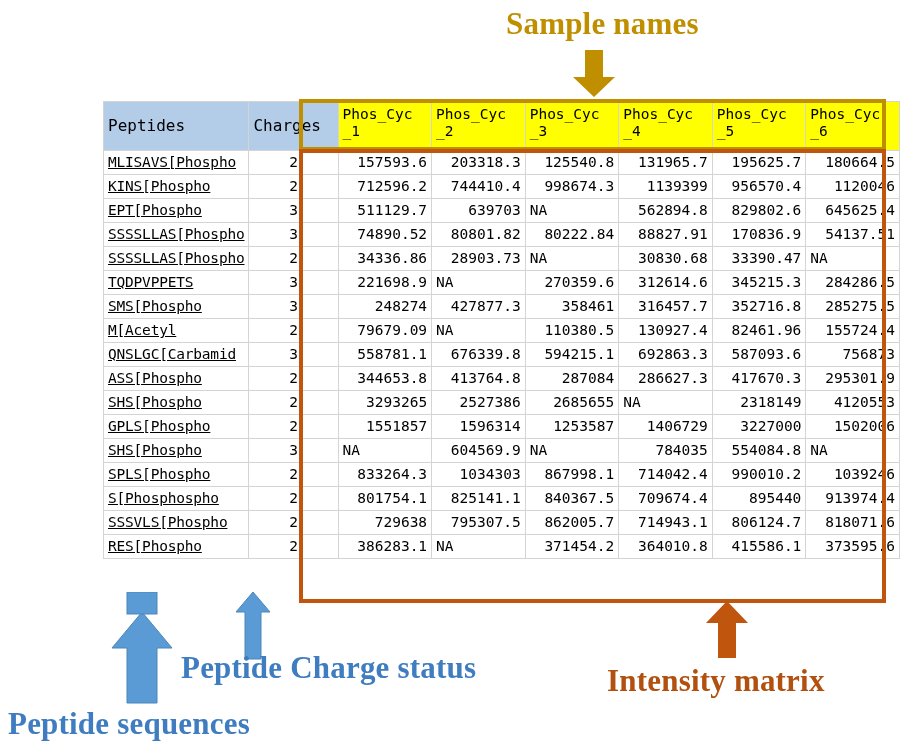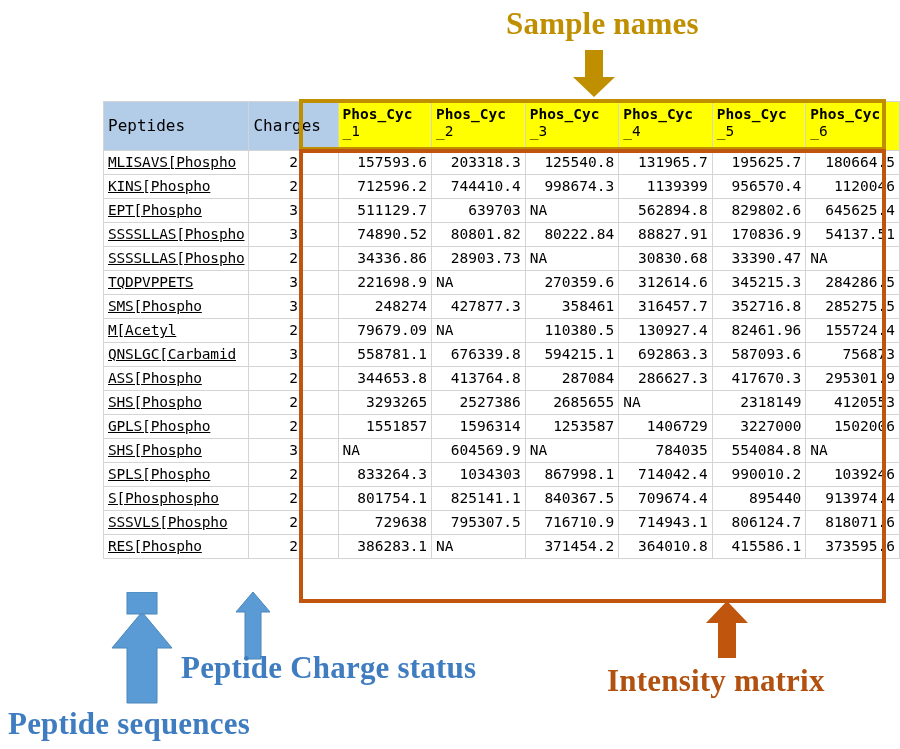--- a/index.html
+++ b/index.html
@@ -118,21 +118,21 @@
   .hdr-yellow {
     background: #ffff00;
     text-align: left;
     vertical-align: top;
     height: 48px !important;
     line-height: 17px !important;
     padding-top: 4px !important;
     font-size: 14.5px;
     border-color: #e8e8b0;
   }
-  .hdr-yellow .hdr-l1 { display: block; font-weight: bold; }
+  .hdr-yellow .hdr-l1 { display: block; }
   .hdr-yellow .hdr-l2 { display: block; }
 
   
   .col-pep   { width: 104px; }
   .col-chg   { width: 92px;  }
   .col-num   { width: 97px;  }
 
   .cell-pep {
     text-align: left;
     letter-spacing: -0.2px;
@@ -383,21 +383,21 @@
         <td class="cell-num">840367.5</td>
         <td class="cell-num">709674.4</td>
         <td class="cell-num">895440</td>
         <td class="cell-num">913974.4</td>
       </tr>
       <tr>
         <td class="cell-pep">SSSVLS[Phospho</td>
         <td class="cell-chg">2</td>
         <td class="cell-num">729638</td>
         <td class="cell-num">795307.5</td>
-        <td class="cell-num">716710.9</td>
+        <td class="cell-num">862005.7</td>
         <td class="cell-num">714943.1</td>
         <td class="cell-num">806124.7</td>
         <td class="cell-num">818071.6</td>
       </tr>
       <tr>
         <td class="cell-pep">RES[Phospho</td>
         <td class="cell-chg">2</td>
         <td class="cell-num">386283.1</td>
         <td class="cell-na">NA</td>
         <td class="cell-num">371454.2</td>

